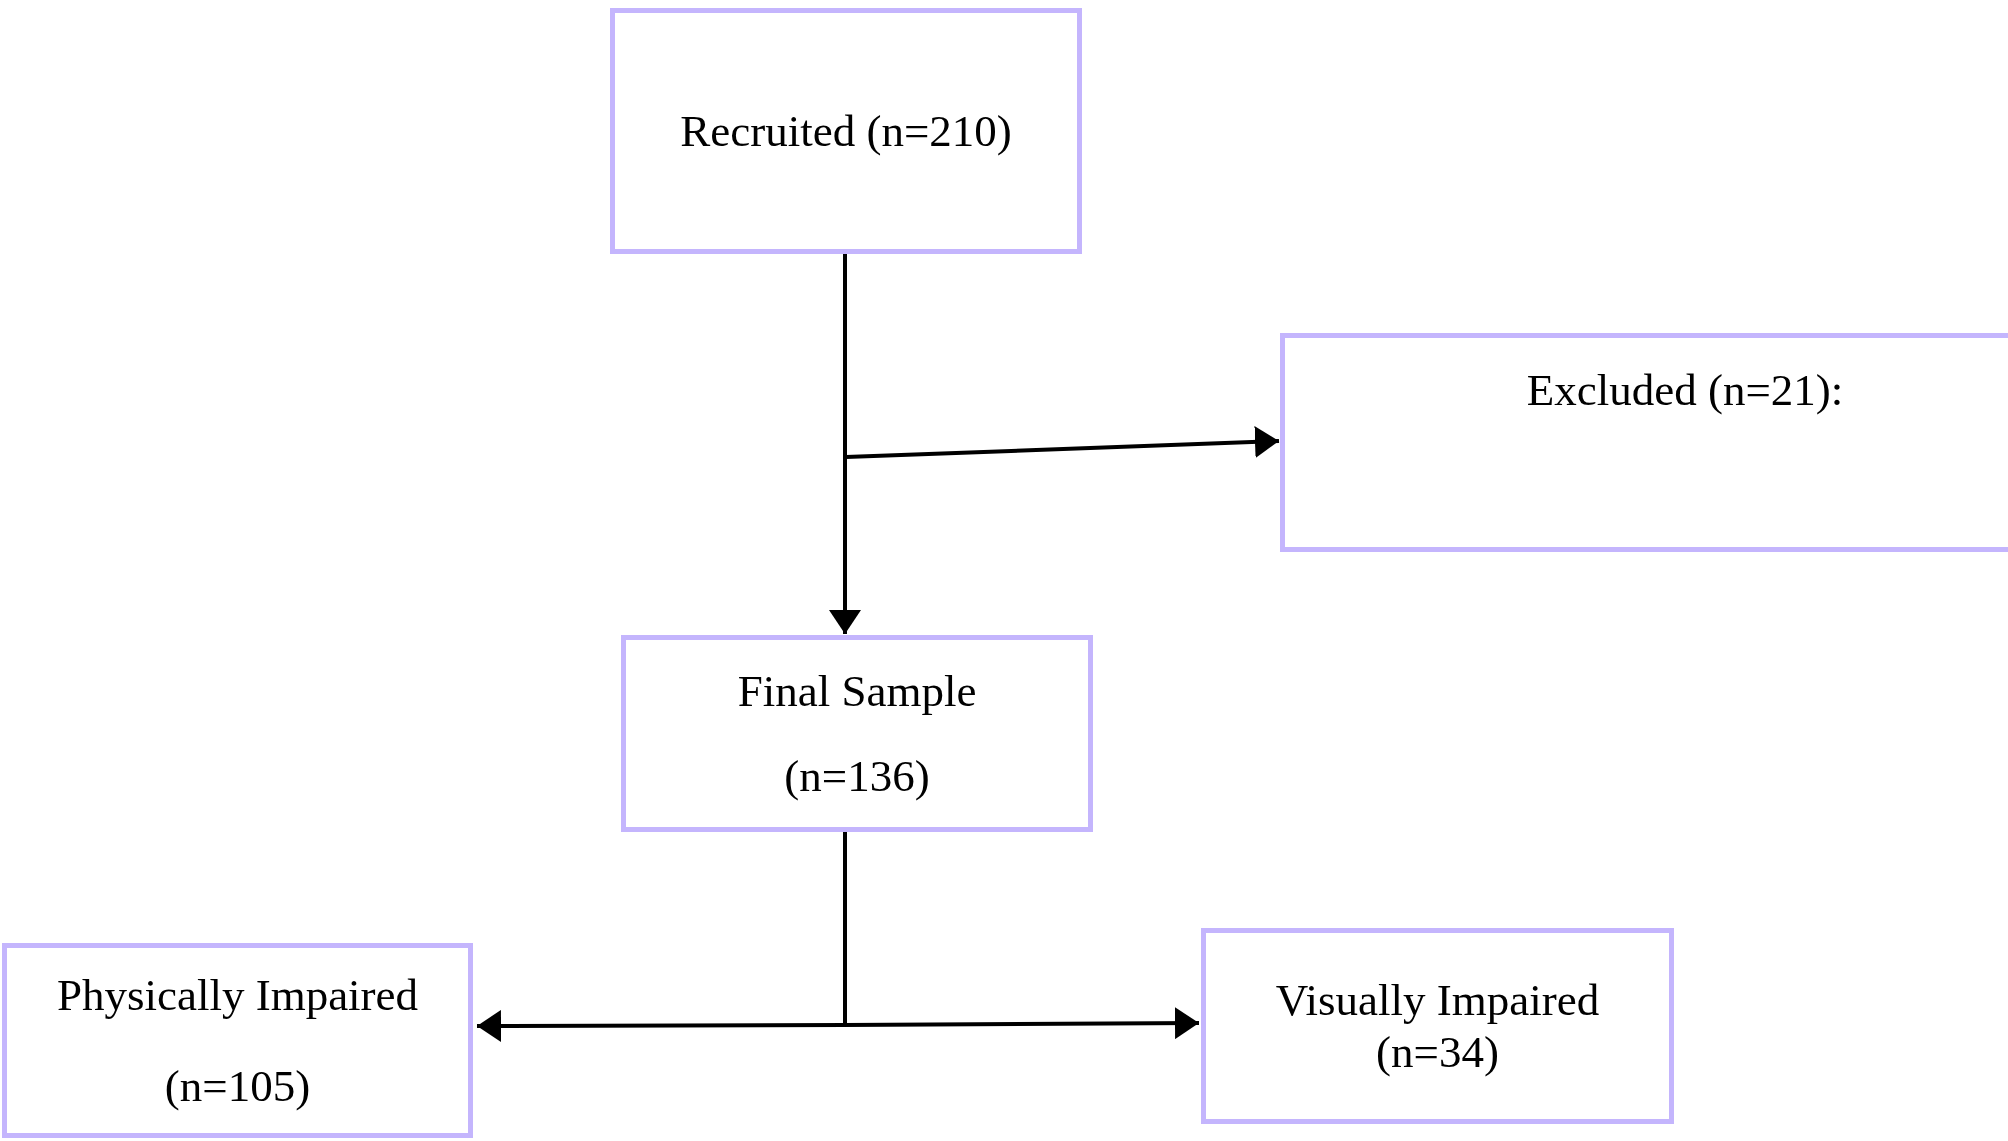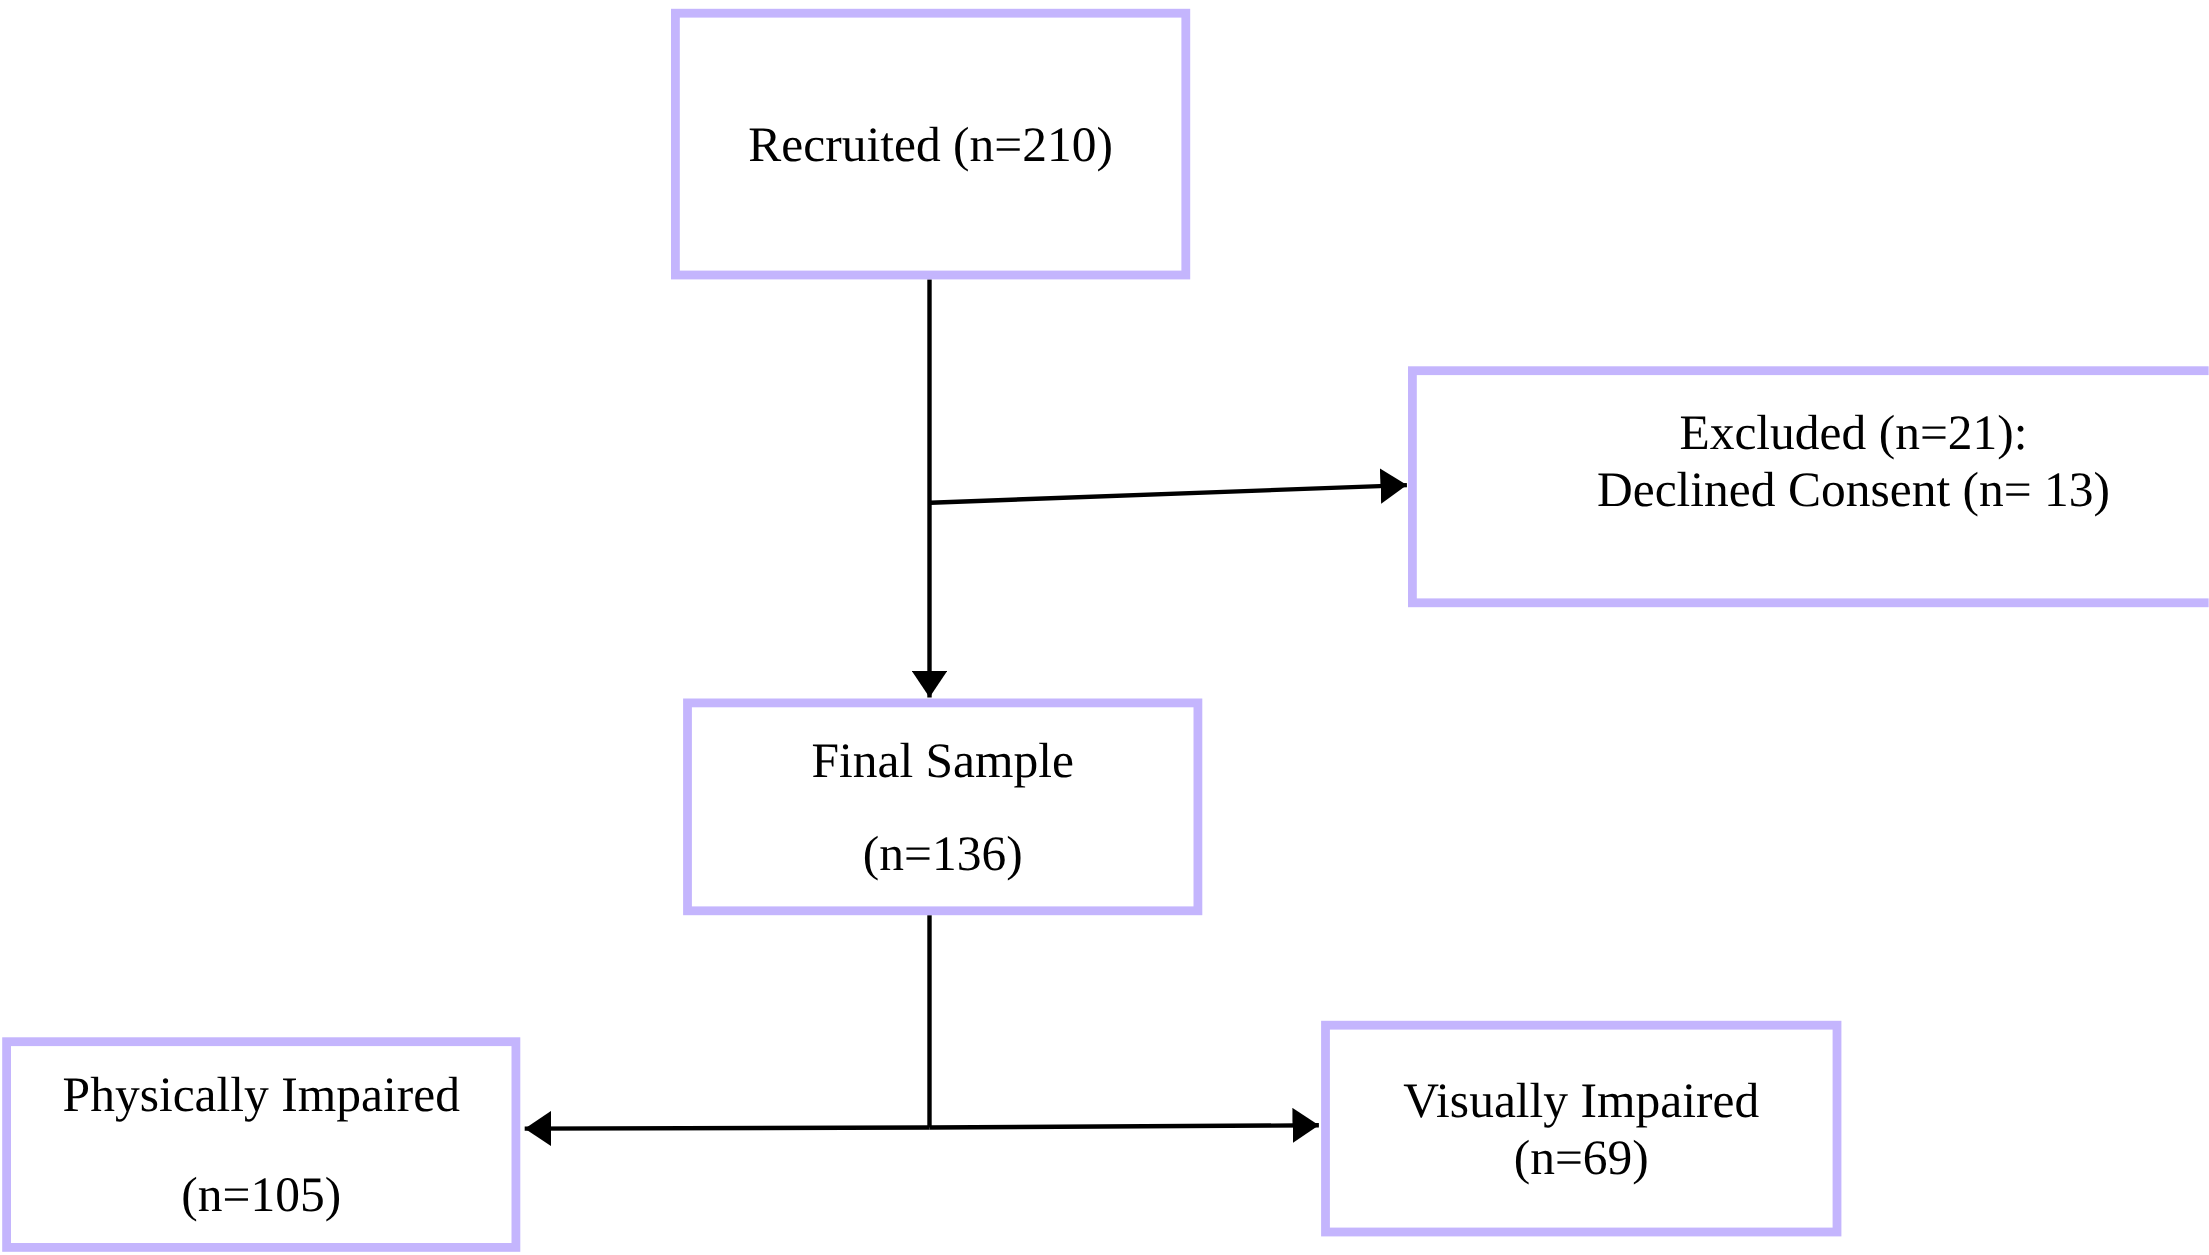--- a/index.html
+++ b/index.html
@@ -17,21 +17,21 @@
     color: #000000;
   }
   #connector-svg {
     position: absolute;
     left: 0;
     top: 0;
   }
   .box {
     position: absolute;
     box-sizing: border-box;
-    border: 8px solid #c4b5fd;
+    border: 5px solid #c4b5fd;
     background: #ffffff;
     display: flex;
     flex-direction: column;
     align-items: center;
     text-align: center;
     font-size: 45px;
     line-height: 1.16;
   }
   .box span {
     display: block;
@@ -78,31 +78,30 @@
     <line x1="845" y1="1025" x2="477" y2="1026" stroke="#000000" stroke-width="4" marker-end="url(#arrow)"></line>
     <line x1="845" y1="1025" x2="1199" y2="1023" stroke="#000000" stroke-width="4" marker-end="url(#arrow)"></line>
   </svg>
 
   <div class="box" id="box-recruited">
     <span>Recruited (n=210)</span>
   </div>
 
   <div class="box" id="box-excluded">
     <span>Excluded (n=21):</span>
-    <span>Declined Consent (n= 13)</span>
   </div>
 
   <div class="box" id="box-final-sample">
     <span>Final Sample</span>
     <span>(n=136)</span>
   </div>
 
   <div class="box" id="box-physically-impaired">
     <span>Physically Impaired</span>
     <span>(n=105)</span>
   </div>
 
   <div class="box" id="box-visually-impaired">
     <span>Visually Impaired</span>
-    <span>(n=69)</span>
+    <span>(n=34)</span>
   </div>
 
 </div>
 
 </body></html>

